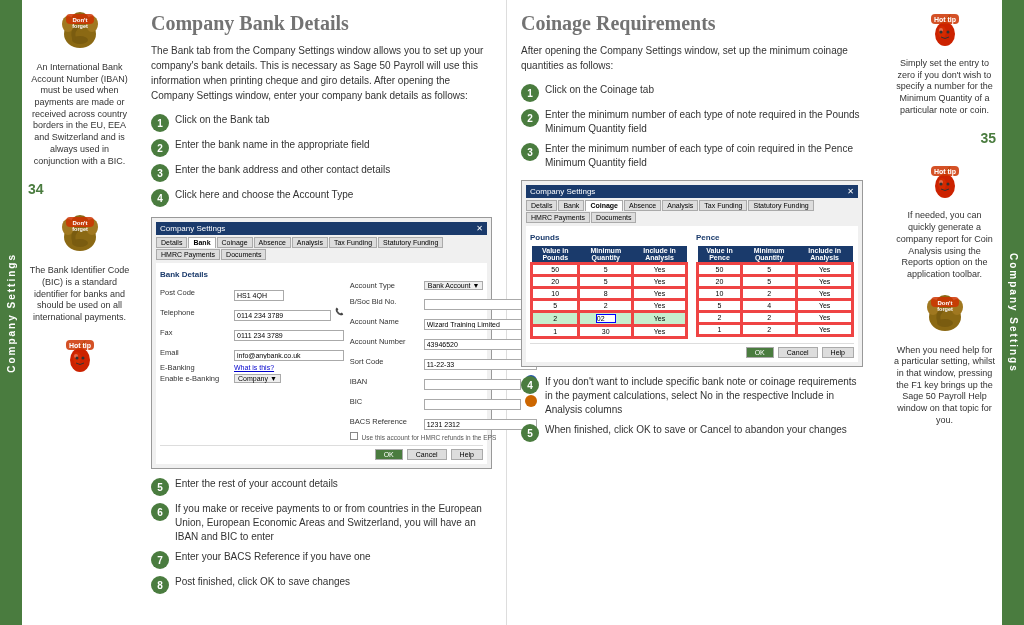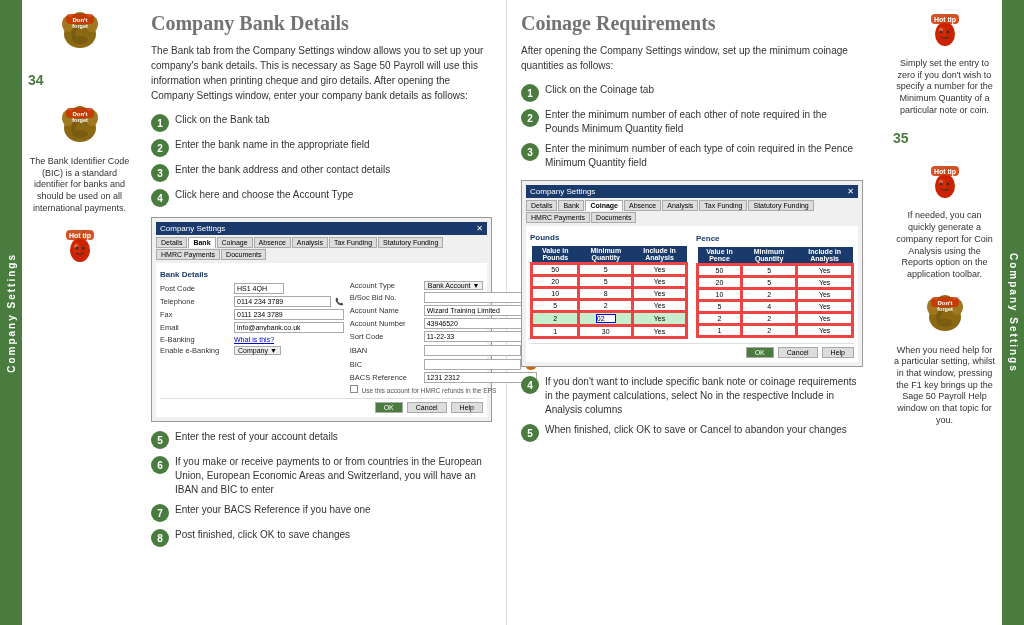--- a/index.html
+++ b/index.html
@@ -201,20 +201,21 @@
       color: #333;
     }
 
     .form-input {
       flex: 1;
       height: 11px;
       border: 1px solid #aaa;
       background: white;
       font-size: 7px;
       padding: 0 2px;
+      margin-top: 7px;
     }
 
     .screenshot-section-title {
       font-weight: bold;
       font-size: 8px;
       margin: 3px 0 2px 0;
       color: #1a3a6b;
     }
 
     .screenshot-footer {
@@ -340,20 +341,21 @@
           <circle cx="18.5" cy="13.5" r="1" fill="#333"></circle>
           <circle cx="26.5" cy="13.5" r="1" fill="#333"></circle>
 
           <path d="M18 20 Q14 24 16 30" stroke="#7a5c10" stroke-width="4" fill="none" stroke-linecap="round"></path>
 
           <rect x="8" y="6" width="28" height="10" rx="4" fill="#cc3300" opacity="0.85"></rect>
           <text x="22" y="14" font-size="6" fill="white" text-anchor="middle" font-weight="bold">Don't</text>
           <text x="22" y="20" font-size="5.5" fill="white" text-anchor="middle" font-weight="bold">forget</text>
         </svg>
       </div>
+      <div class="mascot-text">An International Bank Account Number (IBAN) must be used when payments are made or received across country borders in the EU, EEA and Switzerland and is always used in conjunction with a BIC.</div>
     </div>
 
     <div style="text-align:left; margin: 4px 0;">
       <span class="page-number">34</span>
     </div>
 
     <div class="mascot-box">
       <div class="mascot-container">
         <svg class="elephant-svg" width="44" height="44" viewBox="0 0 44 44">
           <ellipse cx="22" cy="26" rx="16" ry="14" fill="#8B6914"></ellipse>
@@ -539,21 +541,21 @@
       <h1 class="section-title">Coinage Requirements</h1>
       <p class="section-intro">After opening the Company Settings window, set up the minimum coinage quantities as follows:</p>
 
       <ol class="step-list">
         <li class="step-item">
           <span class="step-number">1</span>
           <span class="step-text">Click on the Coinage tab</span>
         </li>
         <li class="step-item">
           <span class="step-number">2</span>
-          <span class="step-text">Enter the minimum number of each other of note required in the Pounds Minimum Quantity field</span>
+          <span class="step-text">Enter the minimum number of each type of note required in the Pounds Minimum Quantity field</span>
         </li>
         <li class="step-item">
           <span class="step-number">3</span>
           <span class="step-text">Enter the minimum number of each type of coin required in the Pence Minimum Quantity field</span>
         </li>
       </ol>
 
       <div class="screenshot-box">
         <div class="screenshot-titlebar">
           <span>Company Settings</span>
@@ -564,21 +566,21 @@
           <div class="screenshot-tab">Bank</div>
           <div class="screenshot-tab active">Coinage</div>
           <div class="screenshot-tab">Absence</div>
           <div class="screenshot-tab">Analysis</div>
           <div class="screenshot-tab">Tax Funding</div>
           <div class="screenshot-tab">Statutory Funding</div>
           <div class="screenshot-tab">HMRC Payments</div>
           <div class="screenshot-tab">Documents</div>
         </div>
         <div class="screenshot-content">
-          <div style="display:flex; gap:8px;align-items:center;">
+          <div style="display:flex; gap:8px;">
 
             <div style="flex:1;">
               <div class="screenshot-section-title">Pounds</div>
               <table class="coinage-table">
                 <thead>
                   <tr>
                     <th>Value in Pounds</th>
                     <th>Minimum Quantity</th>
                     <th>Include in Analysis</th>
                   </tr>
@@ -697,21 +699,21 @@
           <circle cx="16" cy="24" r="1.5" fill="#333"></circle>
           <circle cx="23" cy="24" r="1.5" fill="#333"></circle>
           <path d="M16 29 Q20 32 24 29" stroke="#333" stroke-width="1" fill="none"></path>
           <rect x="6" y="6" width="28" height="10" rx="4" fill="#cc3300" opacity="0.85"></rect>
           <text x="20" y="14" font-size="7" fill="white" text-anchor="middle" font-weight="bold">Hot tip</text>
         </svg>
       </div>
       <div class="mascot-text">Simply set the entry to zero if you don't wish to specify a number for the Minimum Quantity of a particular note or coin.</div>
     </div>
 
-    <div style="text-align:left; margin: 4px 0;">
+    <div style="text-align:right; margin: 4px 0;">
       <span class="page-number">35</span>
     </div>
 
     <div class="mascot-box">
       <div class="mascot-container">
         <svg class="chili-svg" width="40" height="40" viewBox="0 0 40 40">
           <ellipse cx="20" cy="26" rx="10" ry="12" fill="#cc2200"></ellipse>
           <path d="M20 14 Q22 8 26 6 Q24 10 22 12" fill="#44aa22"></path>
           <ellipse cx="17" cy="24" rx="4" ry="6" fill="#dd3300" opacity="0.5"></ellipse>
           <circle cx="16" cy="22" r="2" fill="white" opacity="0.3"></circle>

